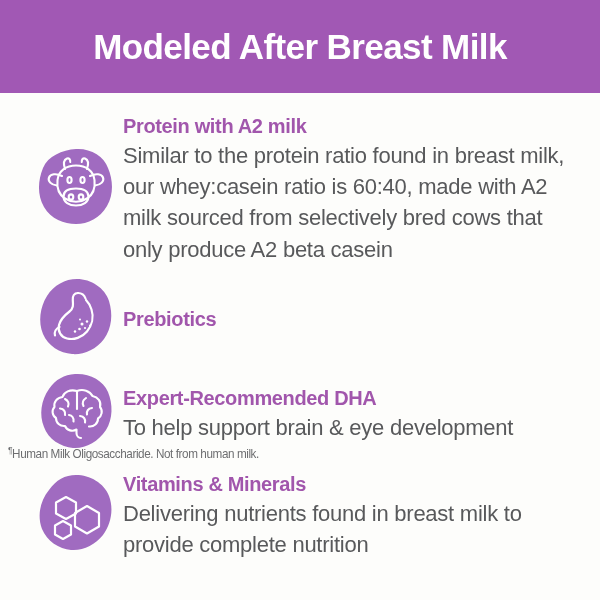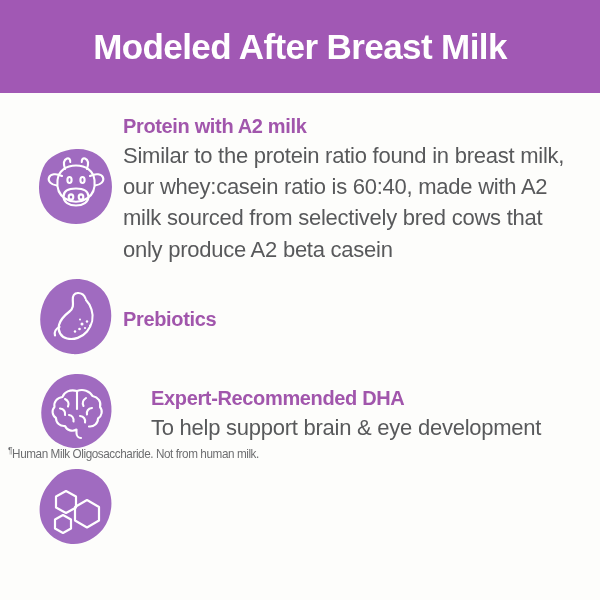--- a/index.html
+++ b/index.html
@@ -92,21 +92,21 @@
   }
   .feature-body sup {
     font-size: 0.62em;
     vertical-align: super;
     line-height: 0;
   }
 
   
   .feature.f-protein   { margin-bottom: 12px; }
   .feature.f-prebiotic { margin-bottom: 12px; }
-  .feature.f-dha       { margin-bottom: 14px; gap: 28px; }
+  .feature.f-dha       { margin-bottom: 14px; }
   .feature.f-vitamins  { margin-bottom: 0; }
 
   
   .footnote {
     position: absolute;
     left: 8px;
     bottom: 22px;
     color: #6D6E70;
     font-size: 12.6px;
     letter-spacing: -0.45px;
@@ -237,19 +237,23 @@
           <g fill="none" stroke="#FFFFFF" stroke-width="2.2" stroke-linecap="round" stroke-linejoin="round">
 
             <polygon points="32,26 42,31.5 42,42.5 32,48 22,42.5 22,31.5"></polygon>
 
             <polygon points="53,35 65,42 65,55.5 53,62.5 41,55.5 41,42"></polygon>
 
             <polygon points="29,50 37,54.5 37,63.5 29,68 21,63.5 21,54.5"></polygon>
           </g>
         </svg>
       </div>
+      <div class="feature-text">
+        <p class="feature-title">Vitamins &amp; Minerals</p>
+        <p class="feature-body"><span>Delivering nutrients found in breast milk to provide complete nutrition</span></p>
+      </div>
     </div>
 
   </div>
 
   <div class="footnote"><sup>¶</sup><span>Human Milk Oligosaccharide. Not from human milk.</span></div>
 
 </div>
 
 </body></html>

